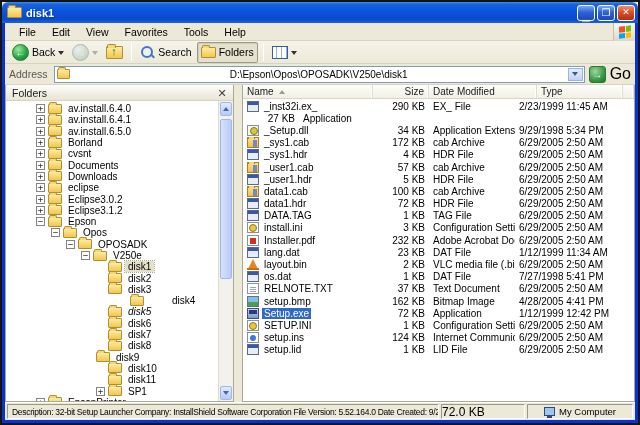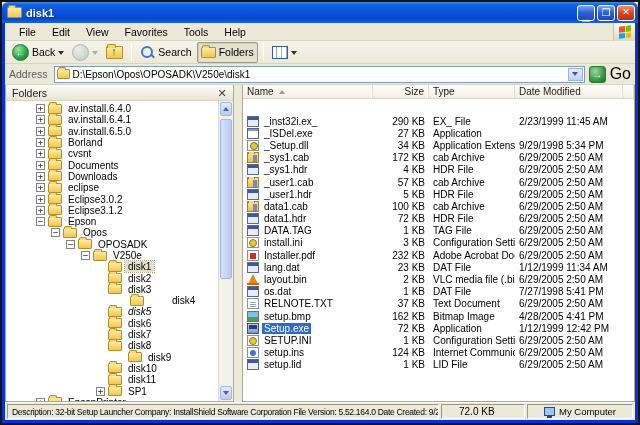--- a/index.html
+++ b/index.html
@@ -52,21 +52,21 @@
   .views-icon { width:16px; height:13px; border:1px solid #3E5A96; background:
      linear-gradient(90deg,#fff 0 3px,#8CB0F0 3px 4px,#fff 4px 8px,#8CB0F0 8px 9px,#fff 9px 13px,#8CB0F0 13px 14px,#fff 14px); }
   .folder-glyph { position:relative; width:15px; height:11px; background:linear-gradient(#FDEBA0,#F3C64F); border:1px solid #B08F2F; border-radius:1px; flex:none; }
   .folder-glyph::before { content:""; position:absolute; top:-3px; left:0; width:6px; height:2px; background:#F6D87B; border:1px solid #B08F2F; border-bottom:none; border-radius:2px 2px 0 0; }
 
   
   .addressbar { height:21px; flex:none; display:flex; align-items:center; gap:4px; padding:2px 4px; font-size:10.5px;
     border-bottom:1px solid #D7D4C2; background:#ECE9D8; }
   .addr-label { color:#5A5A54; padding-right:2px; }
   .addr-input { flex:1; height:17px; background:#fff; border:1px solid #7F9DB9; display:flex; align-items:center; padding:0 1px 0 2px; gap:3px; }
-  .addr-path { flex:1; font-size:10px; color:#000; white-space:nowrap; overflow:hidden; }
+  .addr-path { flex:1; font-size:10px; color:#000; white-space:nowrap; overflow:hidden;text-align:center; }
   .addr-drop { width:15px; height:13px; background:linear-gradient(180deg,#E6EDFB,#C0D2F2); border:1px solid #9DB4E2; display:flex; align-items:center; justify-content:center; }
   .addr-drop i { width:0; height:0; border:3px solid transparent; border-top:4px solid #3C5A8C; margin-top:3px; }
   .go-btn { width:17px; height:17px; border-radius:3px; background:radial-gradient(circle at 35% 30%, #9CD89C, #3C9848 60%, #1E7028); border:1px solid #2A7A34; color:#fff; font-size:10px; font-weight:bold; display:flex; align-items:center; justify-content:center; }
   .go-label { font-size:16px; }
 
   
   .main { flex:1; display:flex; min-height:0; background:#ECE9D8; }
   .folders-panel { width:229px; flex:none; display:flex; flex-direction:column; background:#fff; border:1px solid #ACA899; border-top:none; min-height:0; }
   .fp-header { height:16px; flex:none; display:flex; align-items:center; padding:0 4px 0 6px; font-size:10.5px; color:#202020;
      background:linear-gradient(180deg,#FDFDFB,#E8E5D4); border-bottom:1px solid #D7D4C2; }
@@ -96,21 +96,21 @@
   .list-panel { flex:1; display:flex; flex-direction:column; background:#fff; border:1px solid #ACA899; border-top:none; min-width:0; }
   .list-header { height:14px; flex:none; display:flex; font-size:10px; color:#202020; background:linear-gradient(180deg,#FDFDFB,#F2F0E4); border-bottom:1px solid #D8D5C4; }
   .h { display:flex; align-items:center; padding:0 4px; border-right:1px solid #E0DDCE; box-shadow:inset -1px 0 0 #fff; }
   .c-name { width:130px; flex:none; }
   .c-size { width:56px; flex:none; justify-content:flex-end; text-align:right; }
   .c-type { width:86px; flex:none; }
   .c-date { width:108px; flex:none; }
   .c-fill { flex:1; }
   .sortasc { width:0; height:0; border:3px solid transparent; border-bottom:4px solid #9C9A8C; margin-left:5px; margin-top:-3px; }
 
-  .rows { flex:1; overflow:hidden; padding-top:16px; }
+  .rows { flex:1; overflow:hidden; padding-top:1px; }
   .lrow { display:flex; align-items:center; height:12.2px; font-size:10px; white-space:nowrap; }
   .lrow .c-name, .lrow .c-size, .lrow .c-type, .lrow .c-date { display:flex; align-items:center; overflow:hidden; padding:0 4px; border:none; box-shadow:none; }
   .lrow .c-size { justify-content:flex-end; }
   .fname { padding:0 2px; }
   .fname.fsel { background:#316AC5; color:#fff; }
 
   
   .fi { display:inline-block; width:12px; height:11px; margin-right:3px; flex:none; position:relative; }
   .fi-system-file { background:#E8ECF4; border:1px solid #5A6A8A; }
   .fi-system-file::before { content:""; position:absolute; left:0; right:0; top:0; height:3px; background:#3A57A8; }
@@ -133,21 +133,21 @@
   .fi-bitmap-image { border:1px solid #667088; background:linear-gradient(180deg,#7FBFE8 0 60%, #4E9E4E 60%); }
   .fi-installshield-setup { background:linear-gradient(#C8D4F0,#8098D0); border:1px solid #3A4E88; }
   .fi-installshield-setup::before { content:""; position:absolute; left:1px; top:1px; right:1px; height:4px; background:#2C3C78; }
   .fi-internet-settings { background:#fff; border:1px solid #8890A0; }
   .fi-internet-settings::after { content:""; position:absolute; left:2px; top:2px; width:6px; height:6px; border-radius:50%; background:#3C78D8; }
 
   
   .statusbar { height:18px; flex:none; display:flex; gap:2px; align-items:stretch; padding:1px 2px 1px 2px; background:#ECE9D8; border-top:1px solid #fff; font-size:8.5px; letter-spacing:-0.3px; color:#000; }
   .spanel { border:1px solid; border-color:#9D9A84 #FFFFFF #FFFFFF #9D9A84; display:flex; align-items:center; padding:0 4px; white-space:nowrap; overflow:hidden; }
   .sp-desc { flex:1; min-width:0; }
-  .sp-size { width:84px; flex:none; font-size:10px; letter-spacing:0; padding-left:17px; }
+  .sp-size { width:84px; flex:none; font-size:12px; letter-spacing:0; padding-left:0; }
   .sp-zone { width:106px; flex:none; gap:4px; font-size:9.5px; letter-spacing:0;justify-content:center; }
   .pc-icon { width:11px; height:9px; background:#9CC8F0; border:1px solid #304878; position:relative; flex:none; }
   .pc-icon::after { content:""; position:absolute; left:2px; bottom:-3px; width:5px; height:2px; background:#304878; }
 </style>
 </head>
 <body>
 
 <div class="screen">
 
   <div class="titlebar">
@@ -342,21 +342,21 @@
               <div class="tree-row" style="padding-left: 90px;">
                 <span class="expspacer"></span>
                 <span class="folder-glyph"></span>
                 <span class="tree-label">disk7</span>
               </div>
               <div class="tree-row" style="padding-left: 90px;">
                 <span class="expspacer"></span>
                 <span class="folder-glyph"></span>
                 <span class="tree-label">disk8</span>
               </div>
-              <div class="tree-row" style="padding-left: 110px;">
+              <div class="tree-row" style="padding-left: 78px;">
                 <span class="expspacer"></span>
                 <span class="folder-glyph"></span>
                 <span class="tree-label">disk9</span>
               </div>
               <div class="tree-row" style="padding-left: 90px;">
                 <span class="expspacer"></span>
                 <span class="folder-glyph"></span>
                 <span class="tree-label">disk10</span>
               </div>
               <div class="tree-row" style="padding-left: 90px;">
@@ -391,43 +391,39 @@
 
       <div class="list-panel">
         <div class="list-header">
           <span class="h c-name">
             <span>Name</span>
             <span class="sortasc"></span>
           </span>
           <span class="h c-size">
               <span>Size</span>
             </span>
+          <span class="h c-date">
+              <span>Date Modified</span>
+            </span>
           <span class="h c-type">
               <span>Type</span>
-            </span>
-          <span class="h c-date">
-              <span>Date Modified</span>
             </span>
           <span class="h c-fill"></span>
         </div>
         <div class="rows" id="rows">
             <div class="lrow">
               <span class="c-name">
                 <span class="fi fi-system-file"></span>
                 <span class="fname">_inst32i.ex_</span>
               </span>
               <span class="c-size">290 KB</span>
               <span class="c-type">EX_ File</span>
               <span class="c-date">2/23/1999 11:45 AM</span>
             </div>
             <div class="lrow">
-              <span class="c-name">
-                <span class="fi fi-application"></span>
-                <span class="fname">_ISDel.exe</span>
-              </span>
               <span class="c-size">27 KB</span>
               <span class="c-type">Application</span>
             </div>
             <div class="lrow">
               <span class="c-name">
                 <span class="fi fi-dll"></span>
                 <span class="fname">_Setup.dll</span>
               </span>
               <span class="c-size">34 KB</span>
               <span class="c-type">Application Extension</span>

